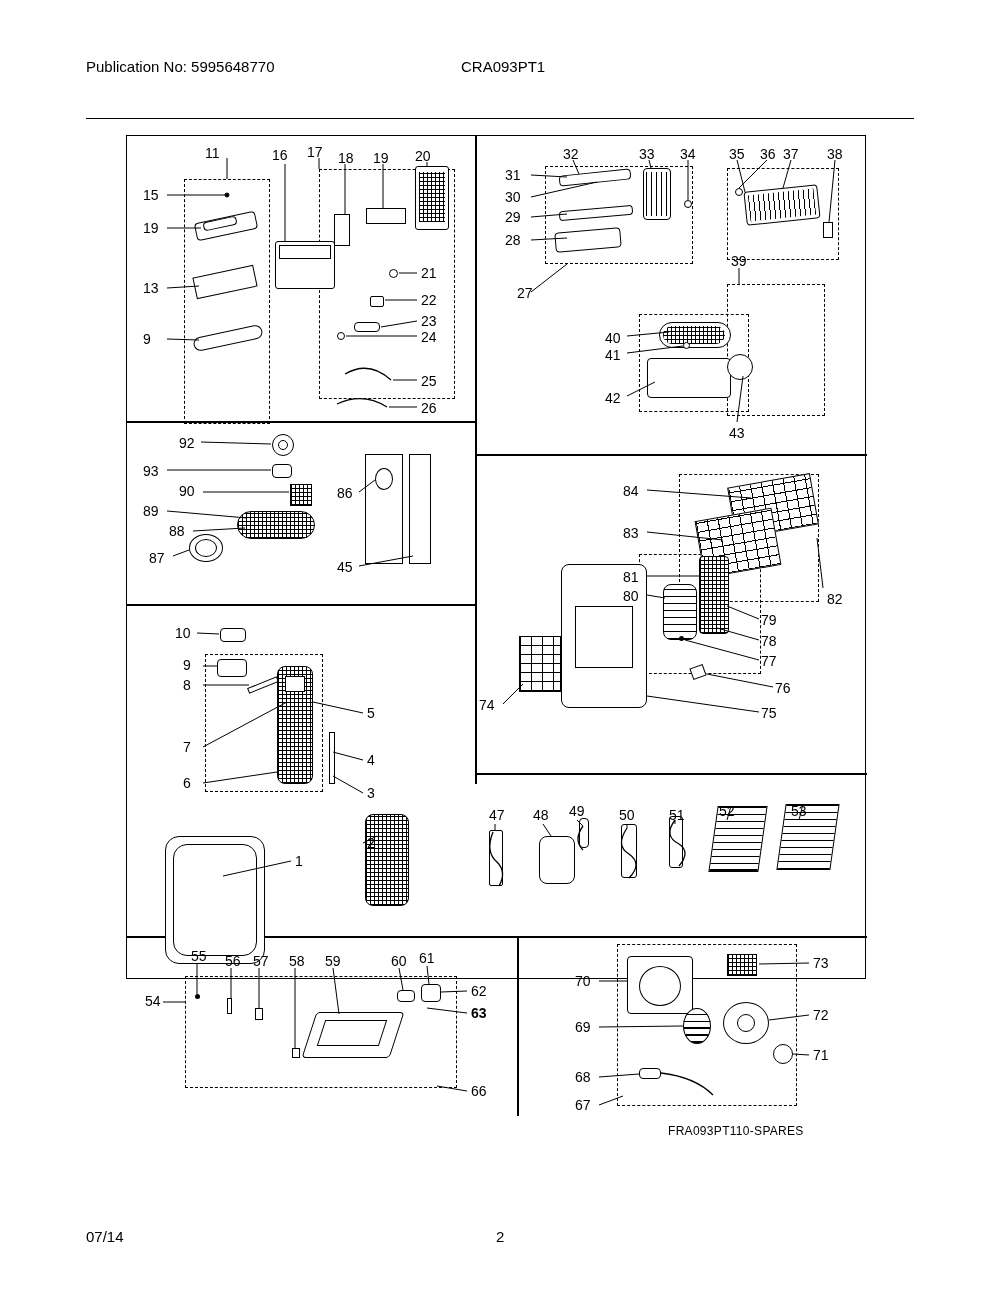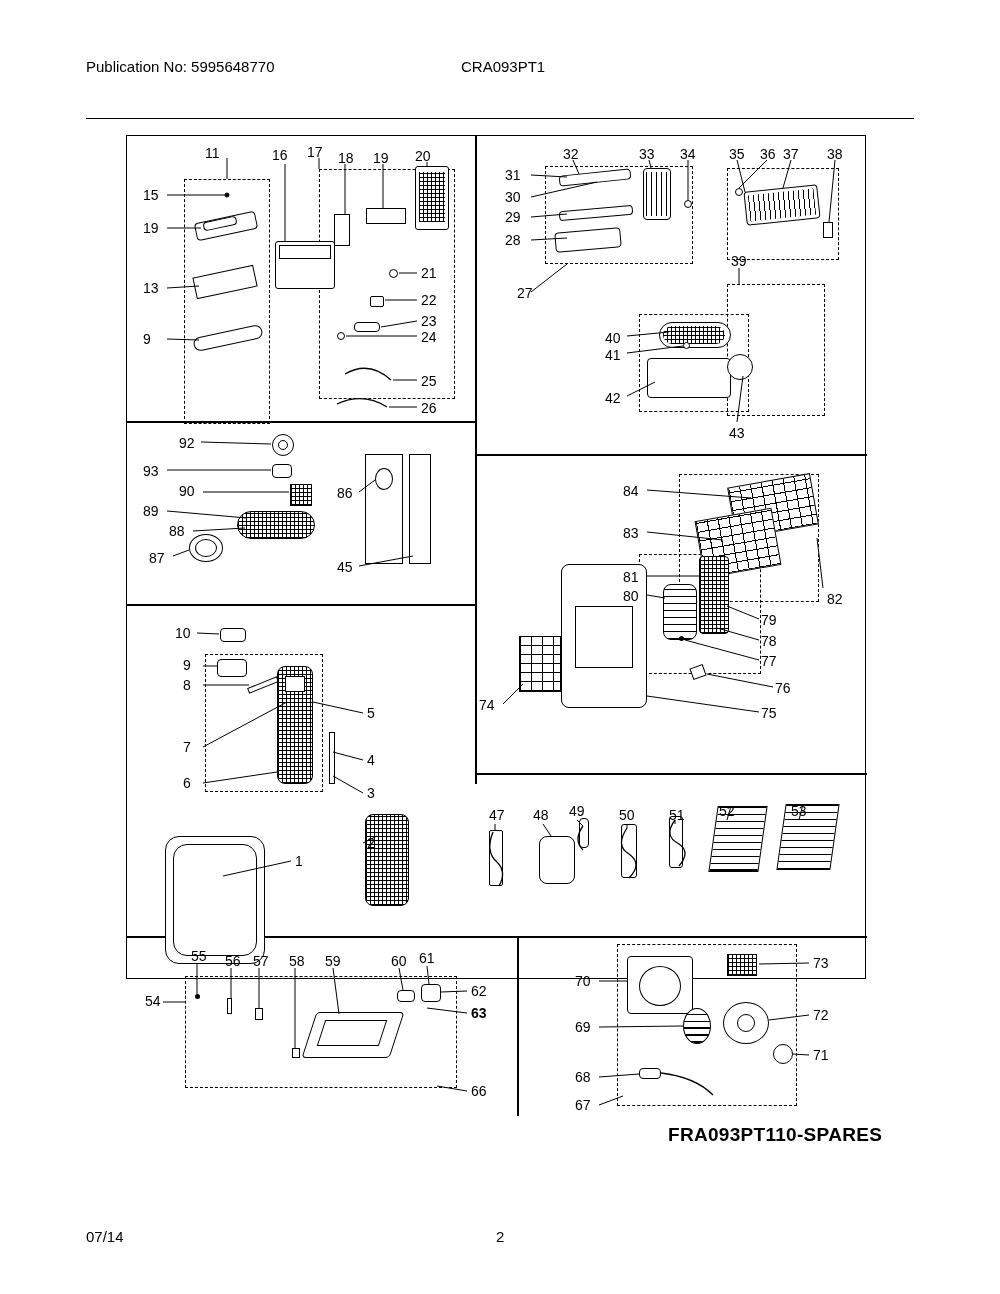--- a/index.html
+++ b/index.html
@@ -78,22 +78,22 @@
     top: 135px;
     width: 740px;
     height: 844px;
     border: 1.5px solid #000;
     box-sizing: border-box;
   }
   .caption {
     position: absolute;
     left: 668px;
     top: 1124px;
-    font-size: 19px;
-    font-weight: bold;
+    font-size: 12px;
+    font-weight: normal;
     letter-spacing: 0.3px;
   }
 
   
   .divider {
     position: absolute;
     background: #000;
   }
 
   

